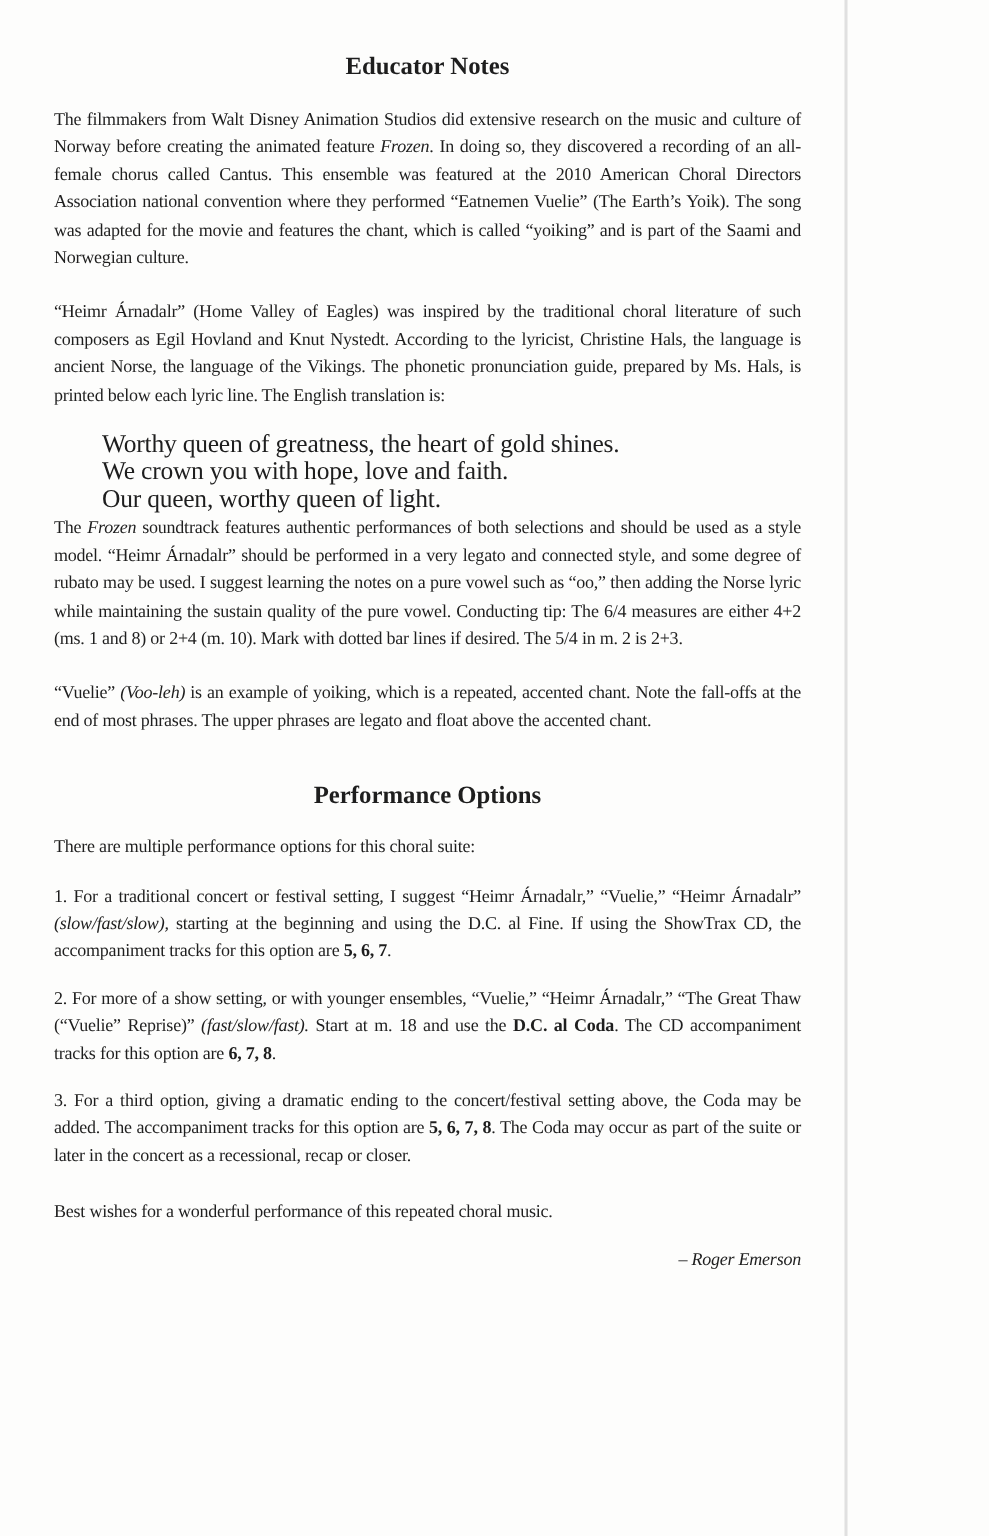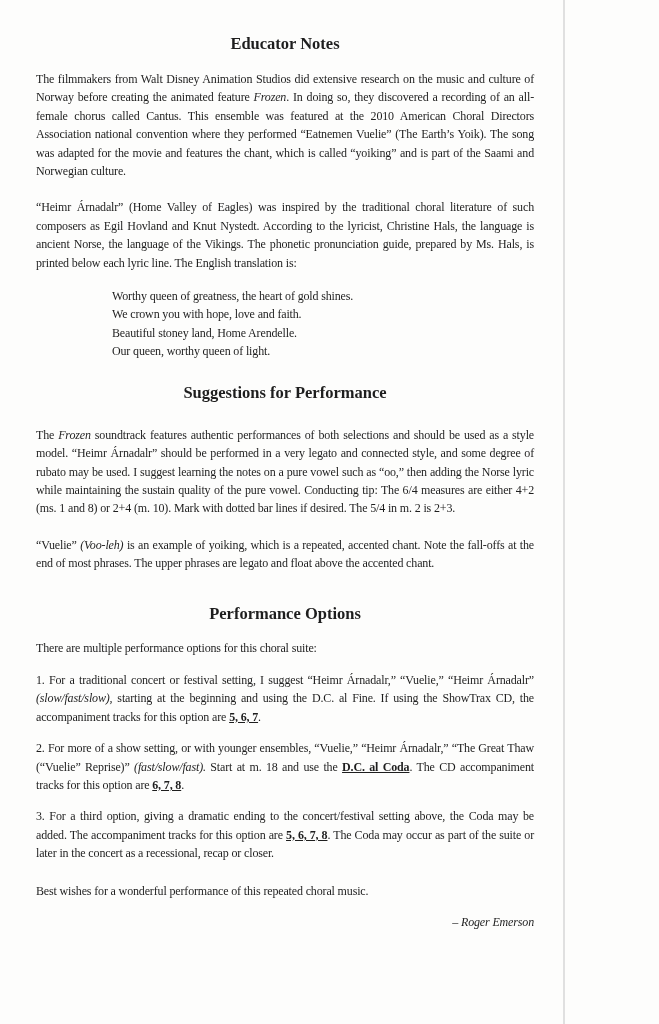--- a/index.html
+++ b/index.html
@@ -48,50 +48,48 @@
   p.pre-verse  { margin-bottom: 15px; }
   p.intro      { margin-bottom: 14px; }
   p.opt        { margin-bottom: 13px; }
   p.opt-last   { margin-bottom: 19px; }
   p.closing    { margin-bottom: 13px; }
   p.signature  {
     text-align: right;
     margin: 0;
   }
   .verse {
-    font-size: 12px;
+    font-size: 17px;
     line-height: 18.4px;
     letter-spacing: -0.15px;
-    margin: 0 0 0 76px;
+    margin: 0 0 0 32px;
   }
   .it { font-style: italic; }
-  .bd { font-weight: bold; text-decoration: underline; }
+  .bd { font-weight: bold; }
 </style>
 </head>
 <body>
 
 <div class="page">
   <div class="scan-edge"></div>
 
   <section class="s0">
     <h2>Educator Notes</h2>
     <div>
         <p class="para"><span>The filmmakers from Walt Disney Animation Studios did extensive research on the music and culture of Norway before creating the animated feature </span><span class="it">Frozen</span><span>.  In doing so, they discovered a recording of an all-female chorus called Cantus.  This ensemble was featured at the 2010 American Choral Directors Association national convention where they performed “Eatnemen Vuelie” (The Earth’s Yoik).  The song was adapted for the movie and features the chant, which is called “yoiking” and is part of the Saami and Norwegian culture.</span></p>
         <p class="para pre-verse"><span>“Heimr Árnadalr” (Home Valley of Eagles) was inspired by the traditional choral literature of such composers as Egil Hovland and Knut Nystedt.  According to the lyricist, Christine Hals, the language is ancient Norse, the language of the Vikings.  The phonetic pronunciation guide, prepared by Ms. Hals, is printed below each lyric line.  The English translation is:</span></p>
         <div class="verse">
           <div class="verse-line">Worthy queen of greatness, the heart of gold shines.</div>
           <div class="verse-line">We crown you with hope, love and faith.</div>
-          <div class="verse-line">Beautiful stoney land, Home Arendelle.</div>
           <div class="verse-line">Our queen, worthy queen of light.</div>
         </div>
       </div>
   </section>
 
   <section class="s1">
-    <h2>Suggestions for Performance</h2>
     <div>
         <p class="para"><span>The </span><span class="it">Frozen</span><span> soundtrack features authentic performances of both selections and should be used as a style model.  “Heimr Árnadalr” should be performed in a very legato and connected style, and some degree of rubato may be used.  I suggest learning the notes on a pure vowel such as “oo,” then adding the Norse lyric while maintaining the sustain quality of the pure vowel.  Conducting tip:  The 6/4 measures are either 4+2 (ms. 1 and 8) or 2+4 (m. 10).  Mark with dotted bar lines if desired.  The 5/4 in m. 2 is 2+3.</span></p>
         <p class="para"><span>“Vuelie” </span><span class="it">(Voo-leh)</span><span> is an example of yoiking, which is a repeated, accented chant.  Note the fall-offs at the end of most phrases.  The upper phrases are legato and float above the accented chant.</span></p>
       </div>
   </section>
 
   <section class="s2">
     <h2>Performance Options</h2>
     <div>
         <p class="para intro"><span>There are multiple performance options for this choral suite:</span></p>

